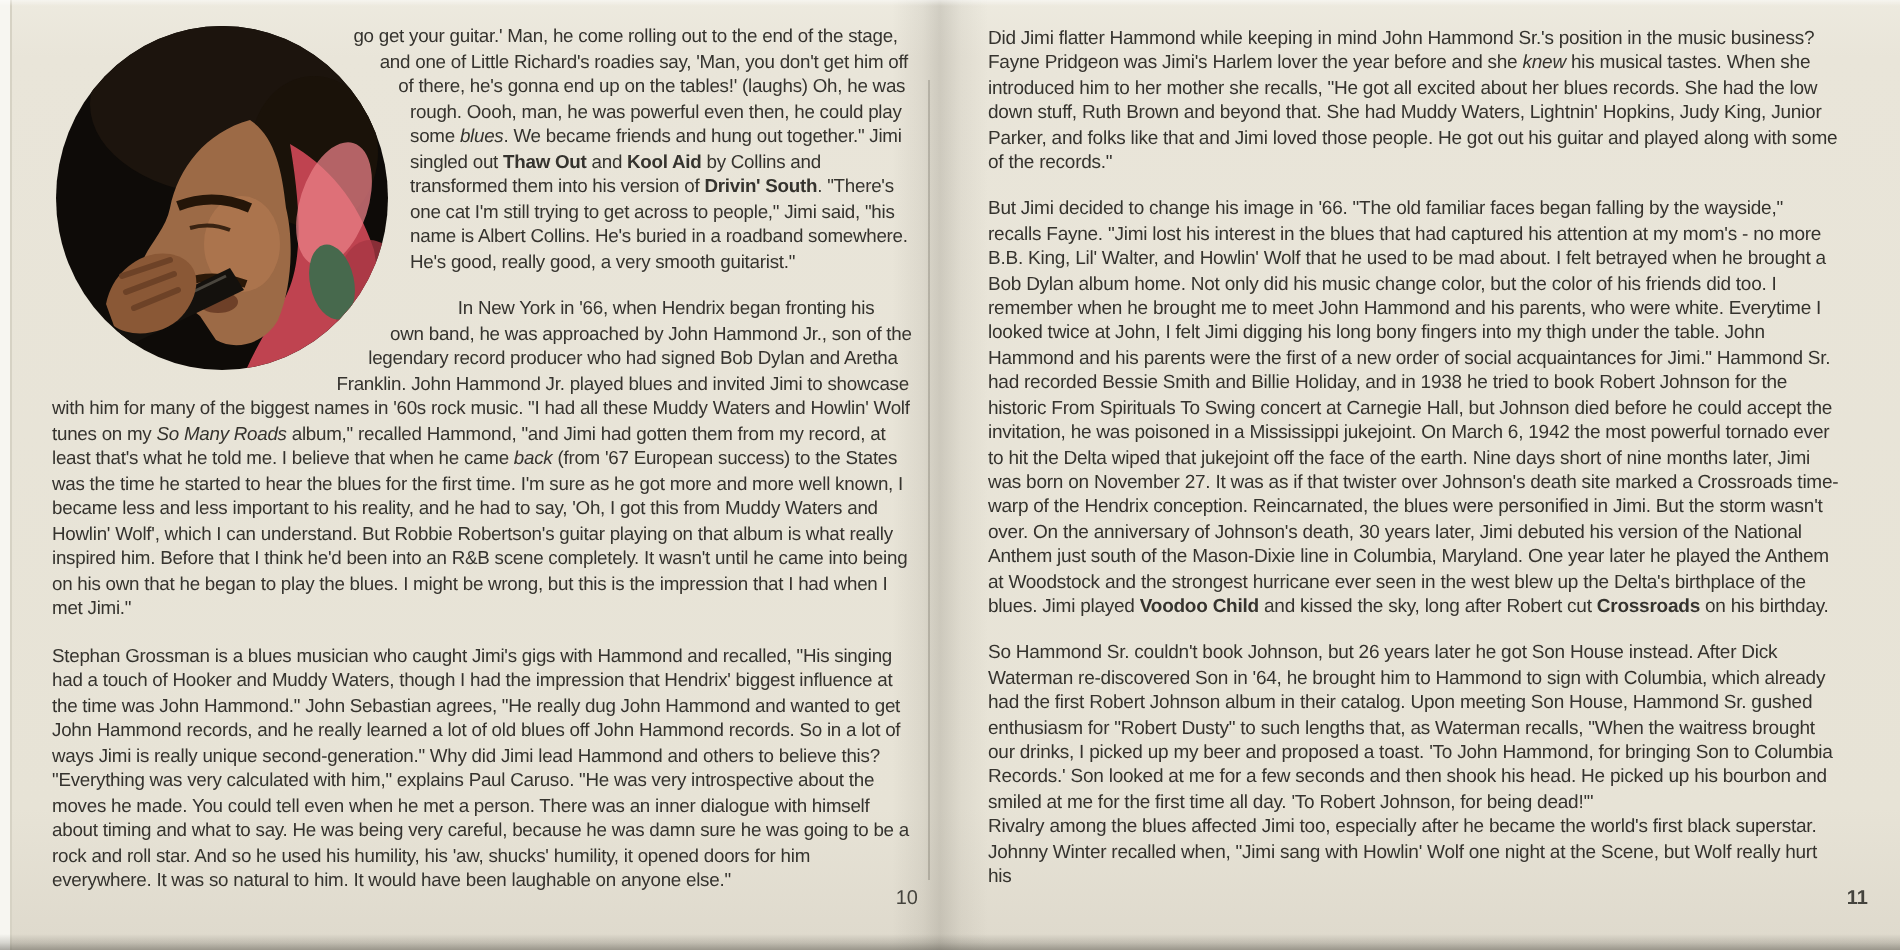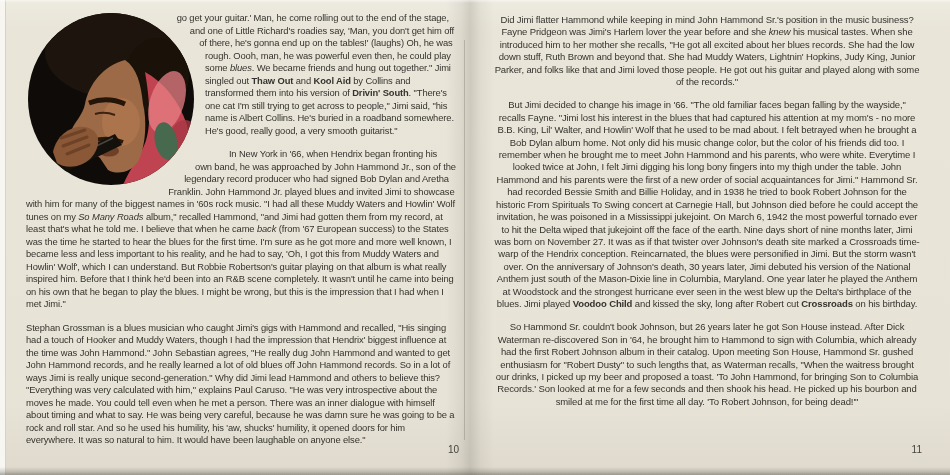--- a/index.html
+++ b/index.html
@@ -30,37 +30,37 @@
   }
   .gutter-line {
     position:absolute; left:464px; top:40px; width:1px; height:400px;
     background:rgba(80,74,62,0.25);
   }
   .page {
     position:absolute; top:0; height:100%; box-sizing:border-box;
     color:#35332e; overflow:hidden;
   }
   .page-left  { left:6px;  width:456px; padding:12px 6px 0 20px; font-size:9.4px; line-height:12.5px; letter-spacing:-0.12px; }
-  .page-right { left:486px; width:464px; padding:14px 30px 0 8px;  font-size:9.5px; line-height:12.4px; letter-spacing:-0.12px;text-align:center; }
+  .page-right { left:486px; width:464px; padding:14px 30px 0 8px;  font-size:9.5px; line-height:12.4px; letter-spacing:-0.12px; }
   .page p { margin:0 0 11px 0; }
   .page p.indent { text-indent:26px; }
   .page p.flush  { margin-bottom:0; }
   .it { font-style:italic; }
   .bi { font-weight:bold; }
   .photo-float {
     float:left; width:172px; height:180px;
     shape-outside:circle(50% at 50% 50%); shape-margin:9px;
     margin:-2px 8px 2px -1px;
   }
   .photo-float svg { display:block; width:172px; height:180px; }
   .pagenum {
     position:absolute; bottom:19px; font-size:10px; color:#44433d; letter-spacing:0;
   }
   .pagenum-left  { right:3px; }
-  .pagenum-right { right:28px; }
+  .pagenum-right { right:16px;font-weight:bold; }
 </style>
 </head>
 <body>
 
 <div class="spread">
 
   <div class="page page-left">
     <div class="photo-float">
 
       <svg viewBox="0 0 172 180" xmlns="http://www.w3.org/2000/svg">
@@ -106,20 +106,21 @@
         <p><span>Stephan Grossman is a blues musician who caught Jimi's gigs with Hammond and recalled, "His singing had a touch of Hooker and Muddy Waters, though I had the impression that Hendrix' biggest influence at the time was John Hammond." John Sebastian agrees, "He really dug John Hammond and wanted to get John Hammond records, and he really learned a lot of old blues off John Hammond records. So in a lot of ways Jimi is really unique second-generation." Why did Jimi lead Hammond and others to believe this? "Everything was very calculated with him," explains Paul Caruso. "He was very introspective about the moves he made. You could tell even when he met a person. There was an inner dialogue with himself about timing and what to say. He was being very careful, because he was damn sure he was going to be a rock and roll star. And so he used his humility, his 'aw, shucks' humility, it opened doors for him everywhere. It was so natural to him. It would have been laughable on anyone else."</span></p>
       </div>
     <div class="pagenum pagenum-left">10</div>
   </div>
 
   <div class="page page-right">
     <div>
         <p><span>Did Jimi flatter Hammond while keeping in mind John Hammond Sr.'s position in the music business? Fayne Pridgeon was Jimi's Harlem lover the year before and she </span><span class="it">knew</span><span> his musical tastes. When she introduced him to her mother she recalls, "He got all excited about her blues records. She had the low down stuff, Ruth Brown and beyond that. She had Muddy Waters, Lightnin' Hopkins, Judy King, Junior Parker, and folks like that and Jimi loved those people. He got out his guitar and played along with some of the records."</span></p>
         <p><span>But Jimi decided to change his image in '66. "The old familiar faces began falling by the wayside," recalls Fayne. "Jimi lost his interest in the blues that had captured his attention at my mom's - no more B.B. King, Lil' Walter, and Howlin' Wolf that he used to be mad about. I felt betrayed when he brought a Bob Dylan album home. Not only did his music change color, but the color of his friends did too. I remember when he brought me to meet John Hammond and his parents, who were white. Everytime I looked twice at John, I felt Jimi digging his long bony fingers into my thigh under the table. John Hammond and his parents were the first of a new order of social acquaintances for Jimi." Hammond Sr. had recorded Bessie Smith and Billie Holiday, and in 1938 he tried to book Robert Johnson for the historic From Spirituals To Swing concert at Carnegie Hall, but Johnson died before he could accept the invitation, he was poisoned in a Mississippi jukejoint. On March 6, 1942 the most powerful tornado ever to hit the Delta wiped that jukejoint off the face of the earth. Nine days short of nine months later, Jimi was born on November 27. It was as if that twister over Johnson's death site marked a Crossroads time-warp of the Hendrix conception. Reincarnated, the blues were personified in Jimi. But the storm wasn't over. On the anniversary of Johnson's death, 30 years later, Jimi debuted his version of the National Anthem just south of the Mason-Dixie line in Columbia, Maryland. One year later he played the Anthem at Woodstock and the strongest hurricane ever seen in the west blew up the Delta's birthplace of the blues. Jimi played </span><span class="bi">Voodoo Child</span><span> and kissed the sky, long after Robert cut </span><span class="bi">Crossroads</span><span> on his birthday.</span></p>
         <p class="flush"><span>So Hammond Sr. couldn't book Johnson, but 26 years later he got Son House instead. After Dick Waterman re-discovered Son in '64, he brought him to Hammond to sign with Columbia, which already had the first Robert Johnson album in their catalog. Upon meeting Son House, Hammond Sr. gushed enthusiasm for "Robert Dusty" to such lengths that, as Waterman recalls, "When the waitress brought our drinks, I picked up my beer and proposed a toast. 'To John Hammond, for bringing Son to Columbia Records.' Son looked at me for a few seconds and then shook his head. He picked up his bourbon and smiled at me for the first time all day. 'To Robert Johnson, for being dead!'"</span></p>
+        <p class="flush"><span>Rivalry among the blues affected Jimi too, especially after he became the world's first black superstar. Johnny Winter recalled when, "Jimi sang with Howlin' Wolf one night at the Scene, but Wolf really hurt his</span></p>
       </div>
     <div class="pagenum pagenum-right">11</div>
   </div>
 
   <div class="gutter"></div>
   <div class="gutter-line"></div>
   <div class="edge-left"></div>
   <div class="edge-top"></div>
   <div class="edge-bottom"></div>
 

